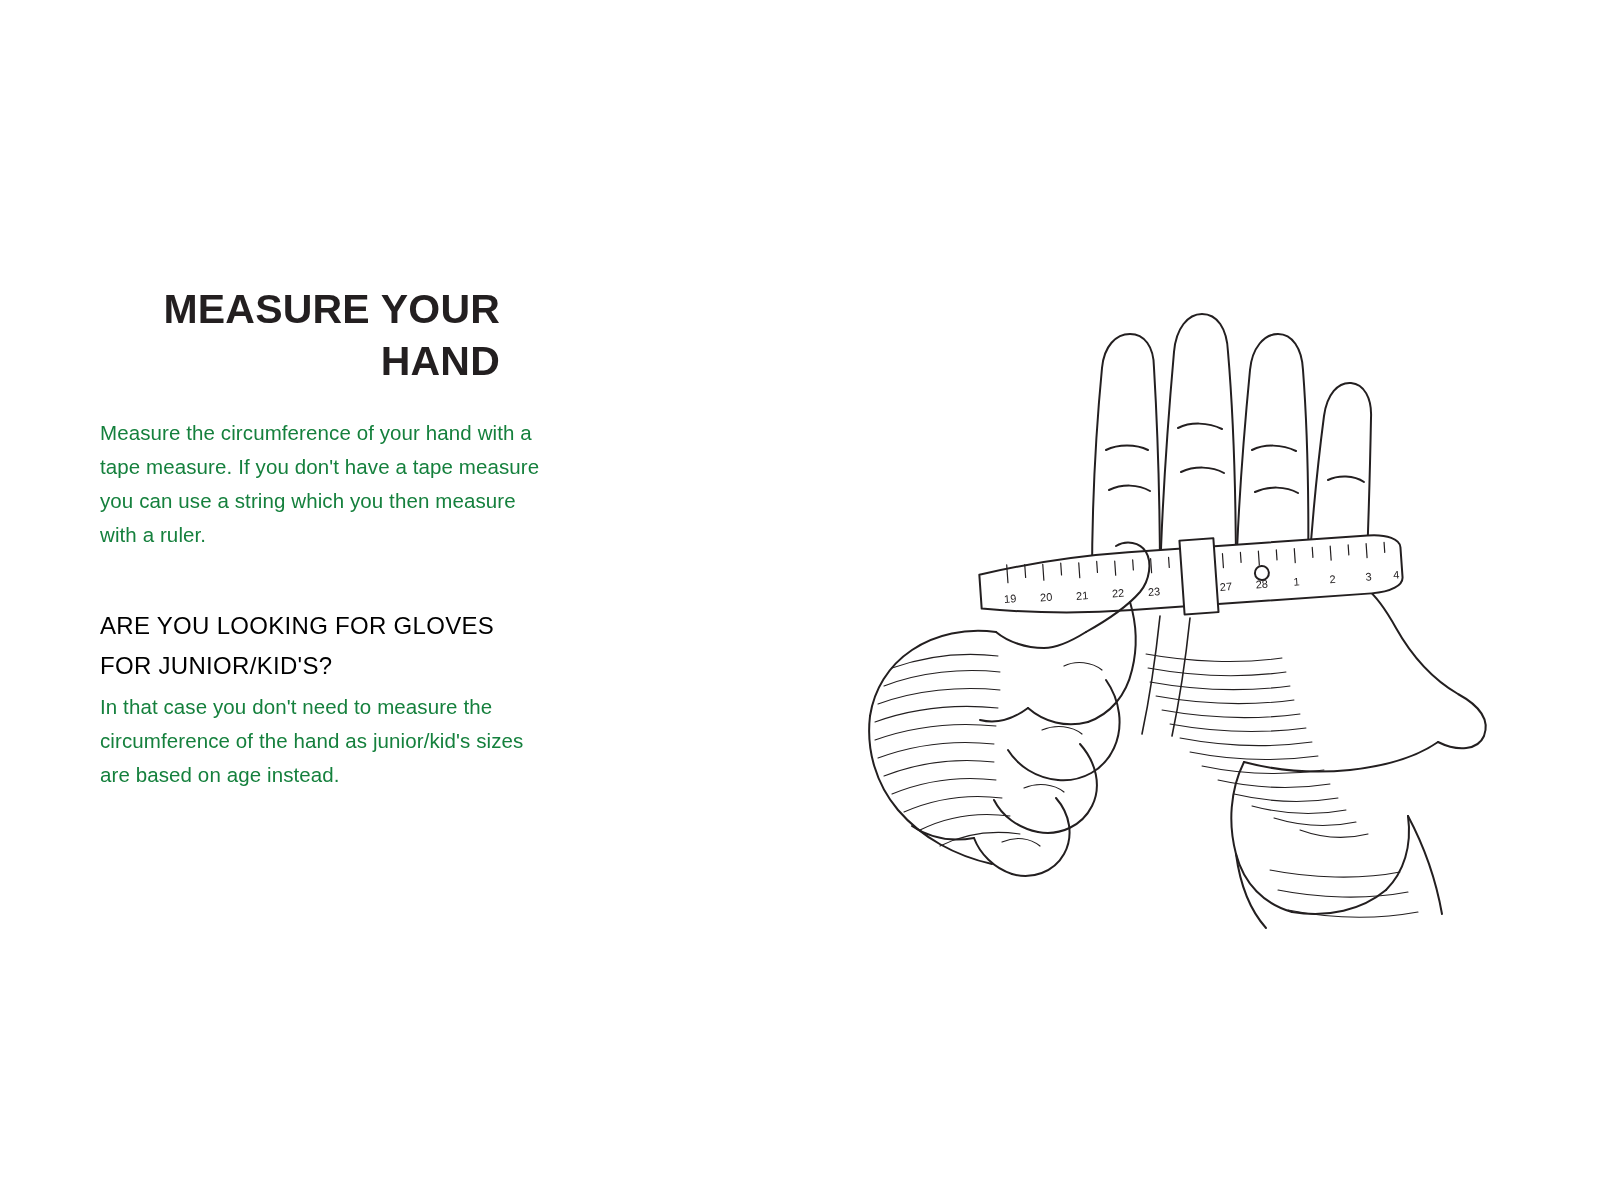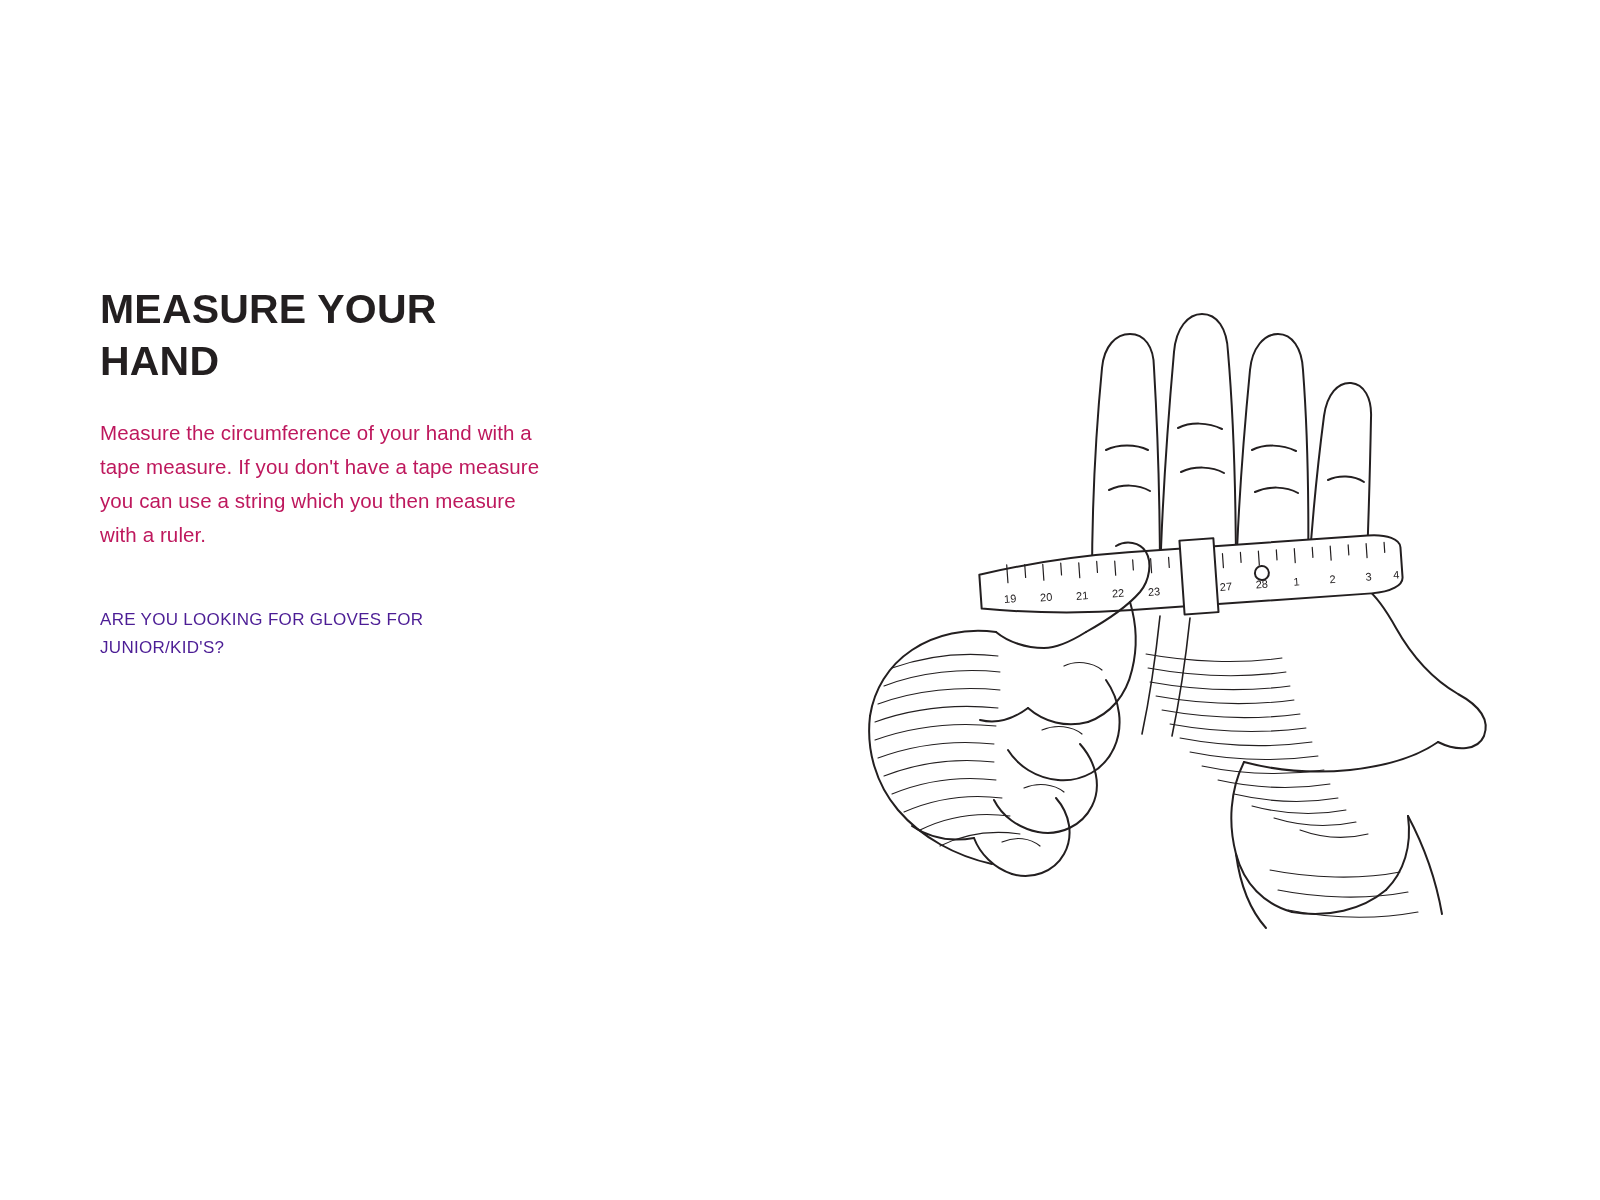--- a/index.html
+++ b/index.html
@@ -33,39 +33,40 @@
   }
 
   .headline {
     font-size: 41px;
     line-height: 1.28;
     font-weight: 700;
     letter-spacing: 0.2px;
     color: #231f20;
     margin: 0 0 28px 0;
     max-width: 400px;
+    text-align: right;
   }
 
   .body-text {
     font-size: 20.5px;
     line-height: 1.66;
-    color: #be185d;
+    color: #15803d;
     margin: 0 0 18px 0;
     letter-spacing: 0.1px;
     max-width: 452px;
   }
 
   .spacer {
     height: 36px;
   }
 
   .subhead {
-    font-size: 17px;
+    font-size: 24px;
     line-height: 1.66;
-    color: #4c1d95;
+    color: #000000;
     letter-spacing: 0.3px;
     margin: 0 0 4px 0;
     max-width: 430px;
   }
 
   
   .illus-wrap {
     position: absolute;
     left: 830px;
     top: 250px;
@@ -87,20 +88,21 @@
 
     <h1 class="headline">MEASURE YOUR HAND</h1>
 
     <p class="body-text">Measure the circumference of your hand with a tape measure. If you don't have a tape measure you can use a string which you then measure with a ruler.</p>
 
 
     <div class="spacer"></div>
 
     <p class="subhead">ARE YOU LOOKING FOR GLOVES FOR JUNIOR/KID'S?</p>
 
+    <p class="body-text">In that case you don't need to measure the circumference of the hand as junior/kid's sizes are based on age instead.</p>
   </div>
 
   <div class="illus-wrap">
     <svg viewBox="0 0 700 680" xmlns="http://www.w3.org/2000/svg" fill="none" stroke="#231f20" stroke-width="2" stroke-linecap="round" stroke-linejoin="round">
 
       <g>
 
         <path d="M262 330 C262 260 266 180 272 118 C274 96 286 84 300 84
                  C314 84 324 96 324 118 C328 186 330 258 330 330"></path>
 

